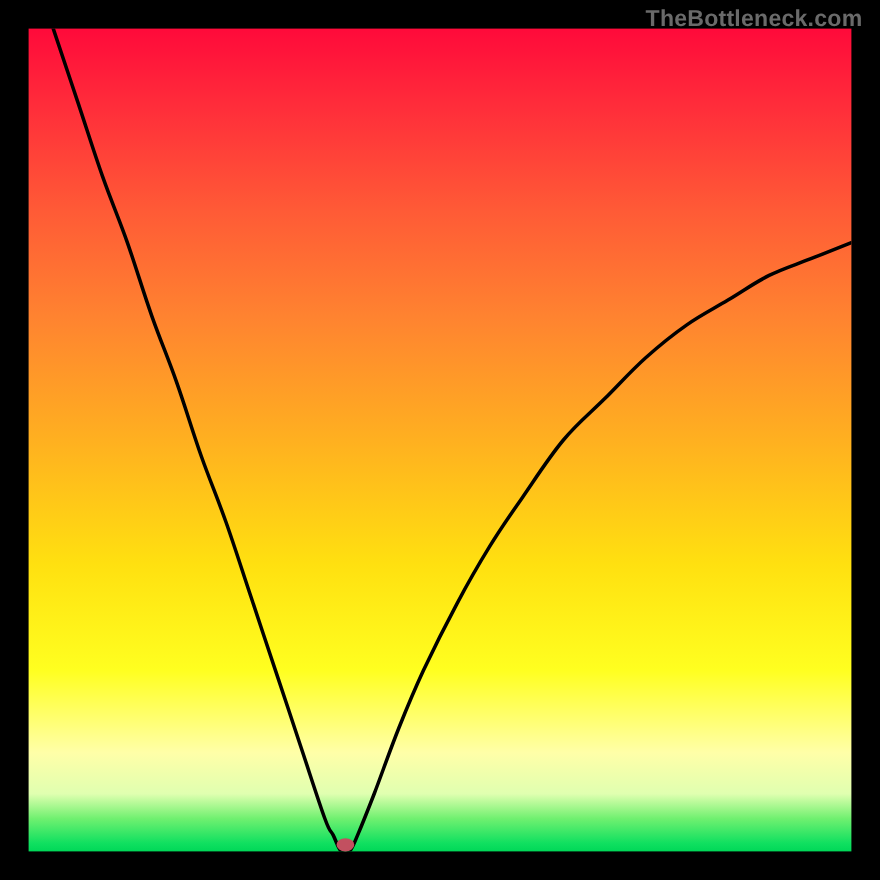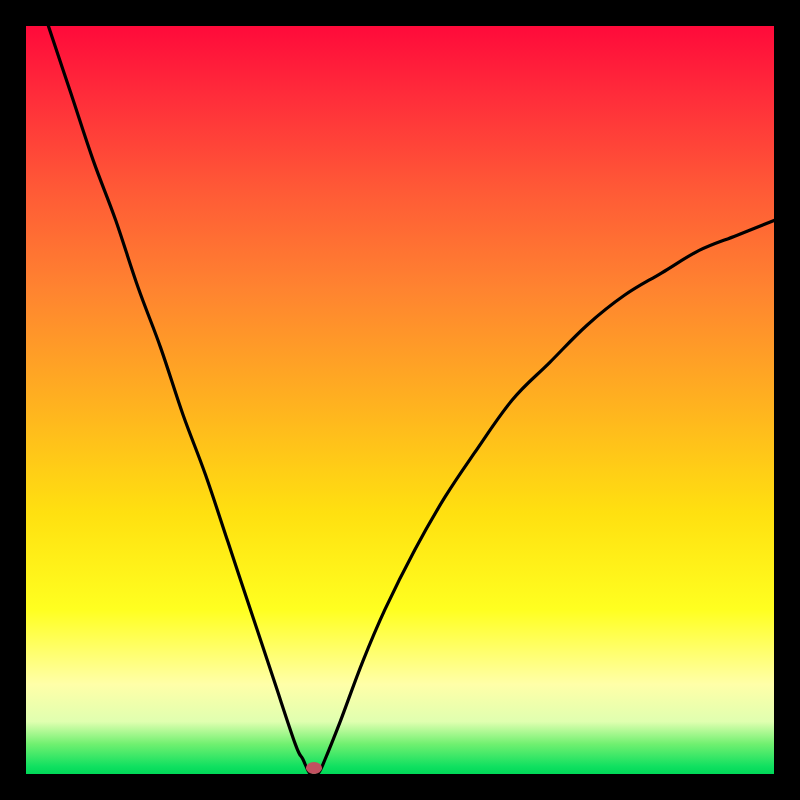--- a/index.html
+++ b/index.html
@@ -55,13 +55,14 @@
 </head>
 <body>
 
 <div class="frame">
   <div class="plot-area">
     <svg class="curve" viewBox="0 0 748 748" preserveAspectRatio="none">
       <path fill="none" stroke="#000" stroke-width="3.2" stroke-linecap="round" d="M 22.4 0.0 C 26.5 12.1, 36.8 43.1, 44.9 67.3 C 53.0 91.6, 59.2 111.8, 67.3 134.6 C 75.4 157.5, 81.7 171.6, 89.8 194.5 C 97.8 217.4, 104.1 238.9, 112.2 261.8 C 120.3 284.7, 126.6 298.8, 134.6 321.6 C 142.7 344.5, 149.0 366.1, 157.1 389.0 C 165.2 411.8, 171.4 425.9, 179.5 448.8 C 187.6 471.7, 193.9 491.9, 202.0 516.1 C 210.0 540.4, 216.3 559.2, 224.4 583.4 C 232.5 607.7, 238.8 626.5, 246.8 650.8 C 254.9 675.0, 263.9 703.3, 269.3 718.1 C 274.7 732.9, 274.1 727.7, 276.8 733.0 C 279.5 738.4, 281.5 745.3, 284.2 748.0 C 286.9 750.7, 289.0 750.7, 291.7 748.0 C 294.4 745.3, 295.2 742.5, 299.2 733.0 C 303.2 723.6, 307.4 713.1, 314.2 695.6 C 320.9 678.1, 328.5 656.0, 336.6 635.8 C 344.7 615.6, 349.6 603.6, 359.0 583.4 C 368.5 563.2, 378.2 543.8, 389.0 523.6 C 399.7 503.4, 408.1 488.7, 418.9 471.2 C 429.7 453.7, 436.7 443.9, 448.8 426.4 C 460.9 408.9, 472.7 390.2, 486.2 374.0 C 499.7 357.8, 510.1 350.1, 523.6 336.6 C 537.1 323.1, 547.5 311.3, 561.0 299.2 C 574.5 287.1, 584.9 278.7, 598.4 269.3 C 611.9 259.9, 622.3 254.9, 635.8 246.8 C 649.3 238.8, 659.7 231.1, 673.2 224.4 C 686.7 217.7, 697.1 214.8, 710.6 209.4 C 724.1 204.1, 741.3 197.2, 748.0 194.5" id="curve-path"></path>
     </svg>
     <div class="marker" id="marker" style="left: 279.752px; top: 736.032px; width: 16.456px; height: 11.968px; background: rgb(194, 80, 96);"></div>
   </div>
+  <div class="watermark">TheBottleneck.com</div>
 </div>
 
 </body></html>

